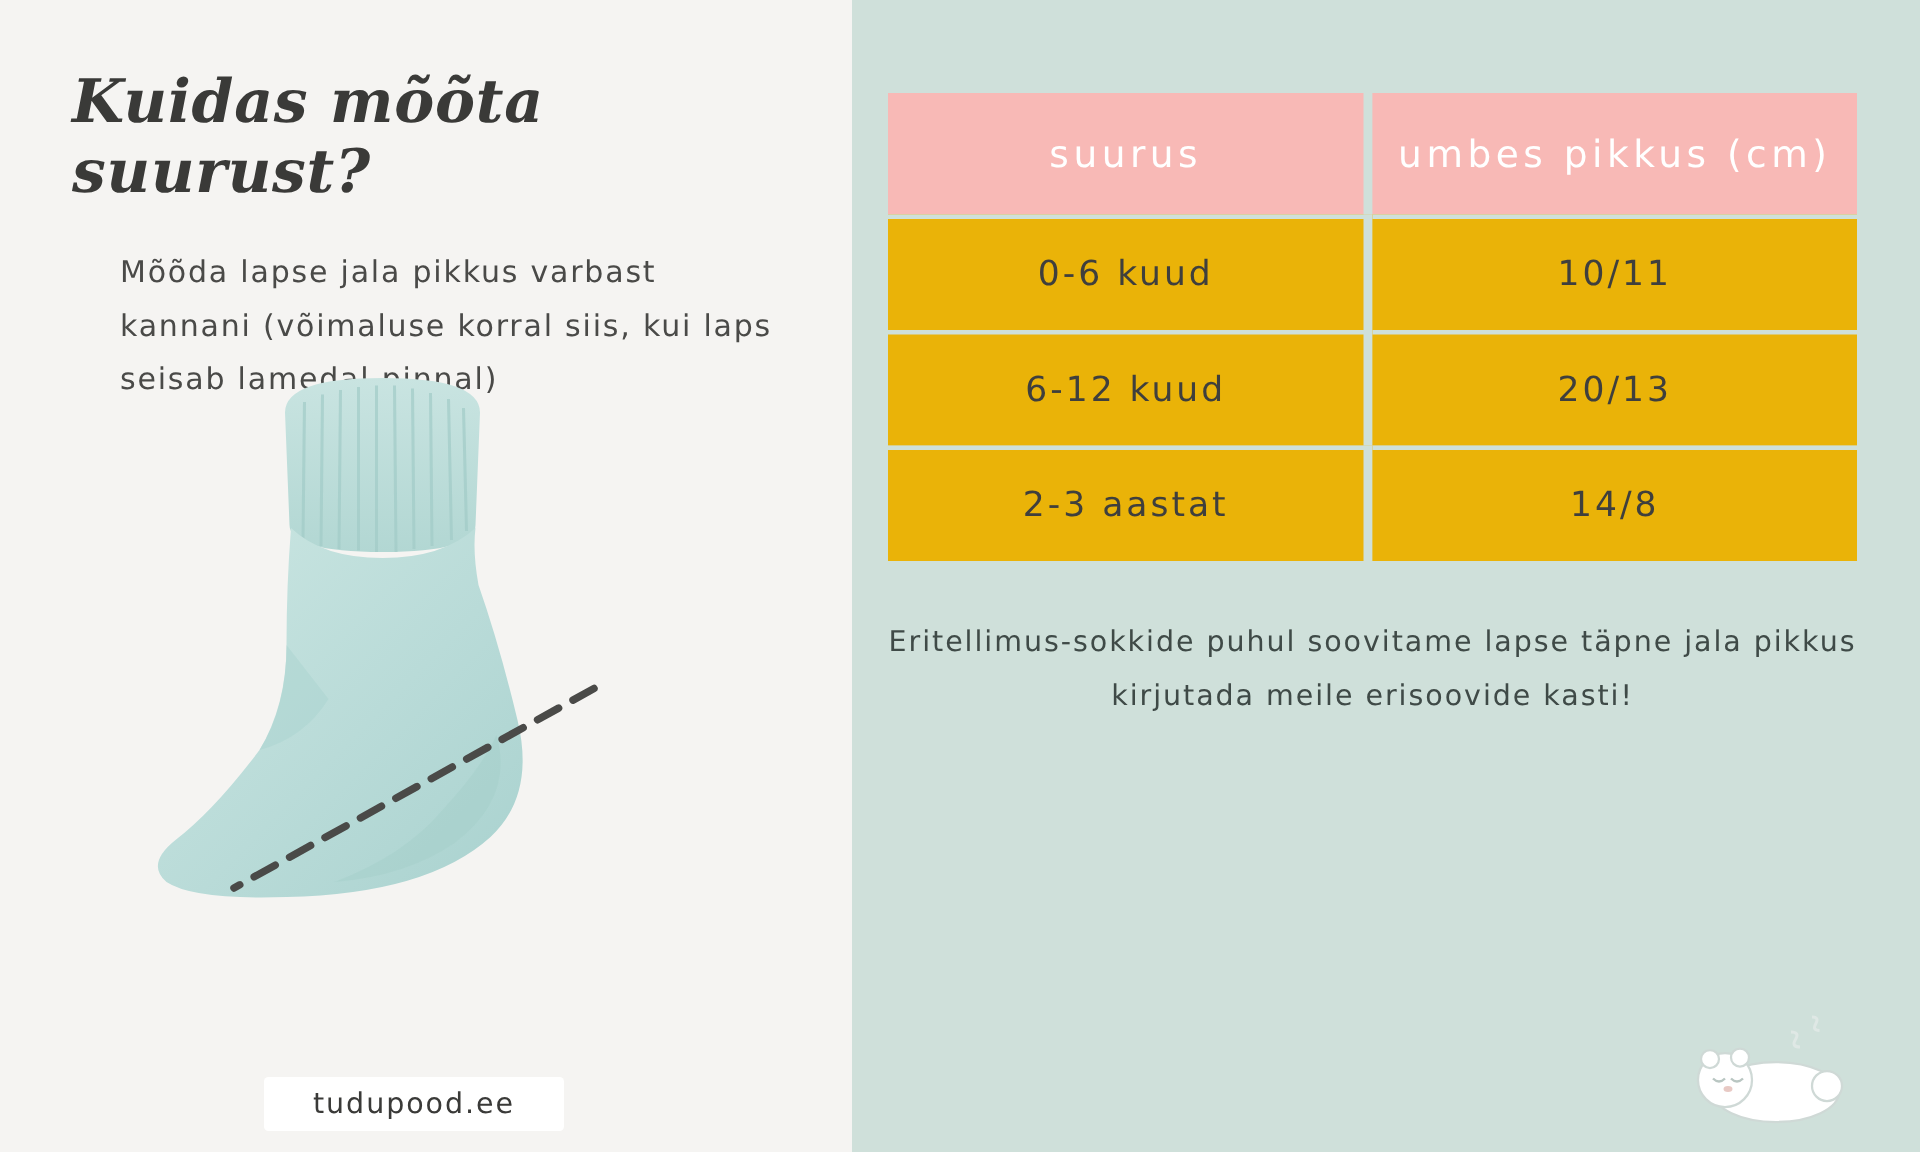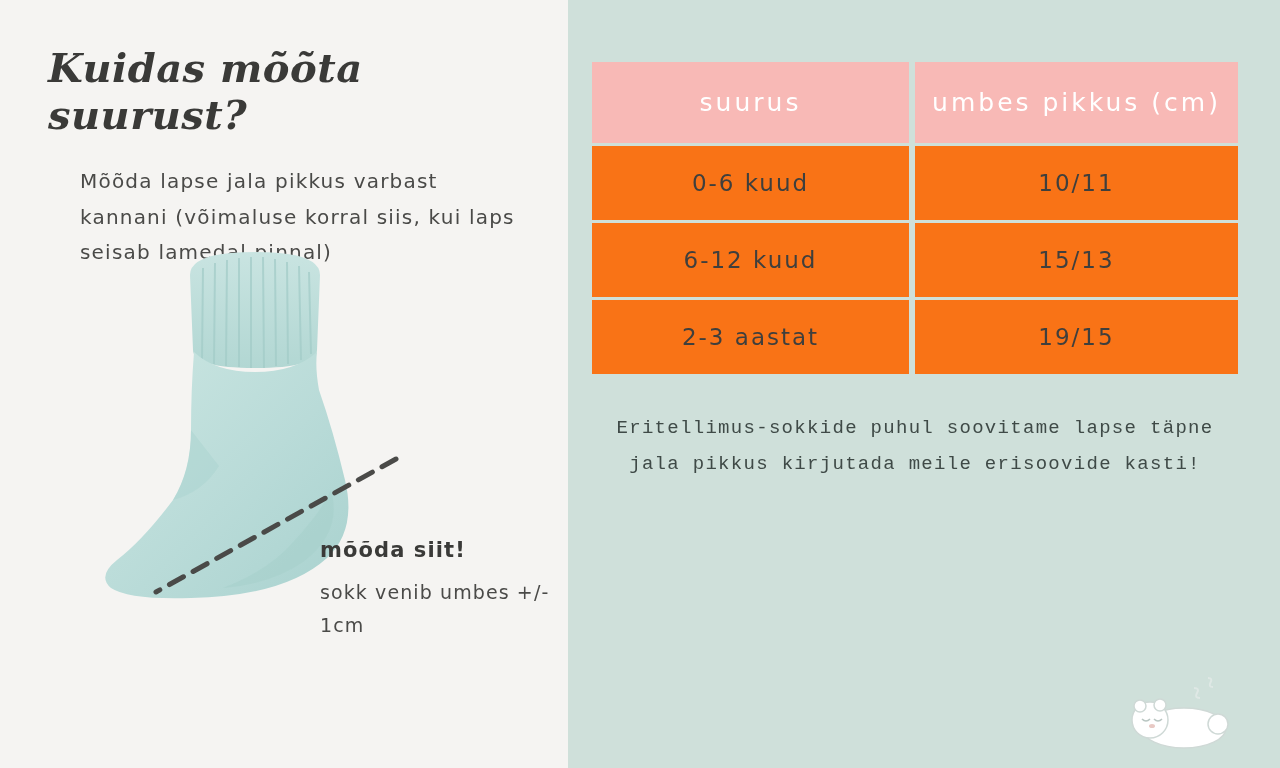--- a/index.html
+++ b/index.html
@@ -106,39 +106,38 @@
     color: #ffffff;
     font-size: 25px;
     font-weight: 400;
     letter-spacing: 3px;
     padding: 26px 0;
     text-align: center;
     border-right: 6px solid #cfe0da;
   }
   table.size-table th:last-child { border-right: none; }
   table.size-table td {
-    background: #f97316;
+    background: #eab308;
     color: #3f3f3d;
     font-size: 23px;
     letter-spacing: 2px;
     padding: 24px 0;
     text-align: center;
     border-right: 6px solid #cfe0da;
     border-top: 3px solid #cfe0da;
   }
   table.size-table td:last-child { border-right: none; }
   .footnote {
     margin-top: 36px;
     width: 646px;
     text-align: center;
     font-size: 19px;
     line-height: 1.9;
     letter-spacing: 1.3px;
     color: #3f4a47;
-    font-family: Liberation Mono, monospace;
   }
   .bear {
     position: absolute;
     right: 38px;
     bottom: 16px;
     width: 120px;
     height: 80px;
   }
 </style>
 </head>
@@ -185,48 +184,45 @@
 
         <path d="M236,250 Q248,292 208,322 Q176,344 128,348 Q175,330 200,300 Q226,272 236,250 Z" fill="#a6cfcb" opacity="0.55"></path>
         <path d="M96,190 Q96,232 78,260 Q108,252 124,226 Q110,208 96,190 Z" fill="#a9d2ce" opacity="0.45"></path>
       </svg>
     </div>
 
     <svg class="dash-line" viewBox="0 0 252 145">
       <line x1="246" y1="6" x2="6" y2="139" stroke="#4a4a48" stroke-width="5" stroke-dasharray="16 11" stroke-linecap="round"></line>
     </svg>
 
-    <div class="measure-note">
-      <div class="m1">mõõda siit!</div>
-      <div class="m2">sokk venib umbes +/- 1cm</div>
-    </div>
-
+
+    <div class="brand-badge">tudupood.ee</div>
   </div>
 
   <div class="right">
 
     <table class="size-table">
       <thead>
         <tr>
           <th>suurus</th>
           <th>umbes pikkus (cm)</th>
         </tr>
       </thead>
       <tbody>
         <tr>
           <td>0-6 kuud</td>
           <td>10/11</td>
         </tr>
         <tr>
           <td>6-12 kuud</td>
-          <td>15/13</td>
+          <td>20/13</td>
         </tr>
         <tr>
           <td>2-3 aastat</td>
-          <td>19/15</td>
+          <td>14/8</td>
         </tr>
       </tbody>
     </table>
 
     <p class="footnote">Eritellimus-sokkide puhul soovitame lapse täpne jala pikkus kirjutada meile erisoovide kasti!</p>
 
     <svg class="bear" viewBox="0 0 120 80">
       <ellipse cx="62" cy="56" rx="42" ry="20" fill="#ffffff" stroke="#cfd9d6" stroke-width="1.5"></ellipse>
       <circle cx="28" cy="48" r="18" fill="#ffffff" stroke="#cfd9d6" stroke-width="1.5"></circle>
       <circle cx="18" cy="34" r="6" fill="#ffffff" stroke="#cfd9d6" stroke-width="1.5"></circle>

